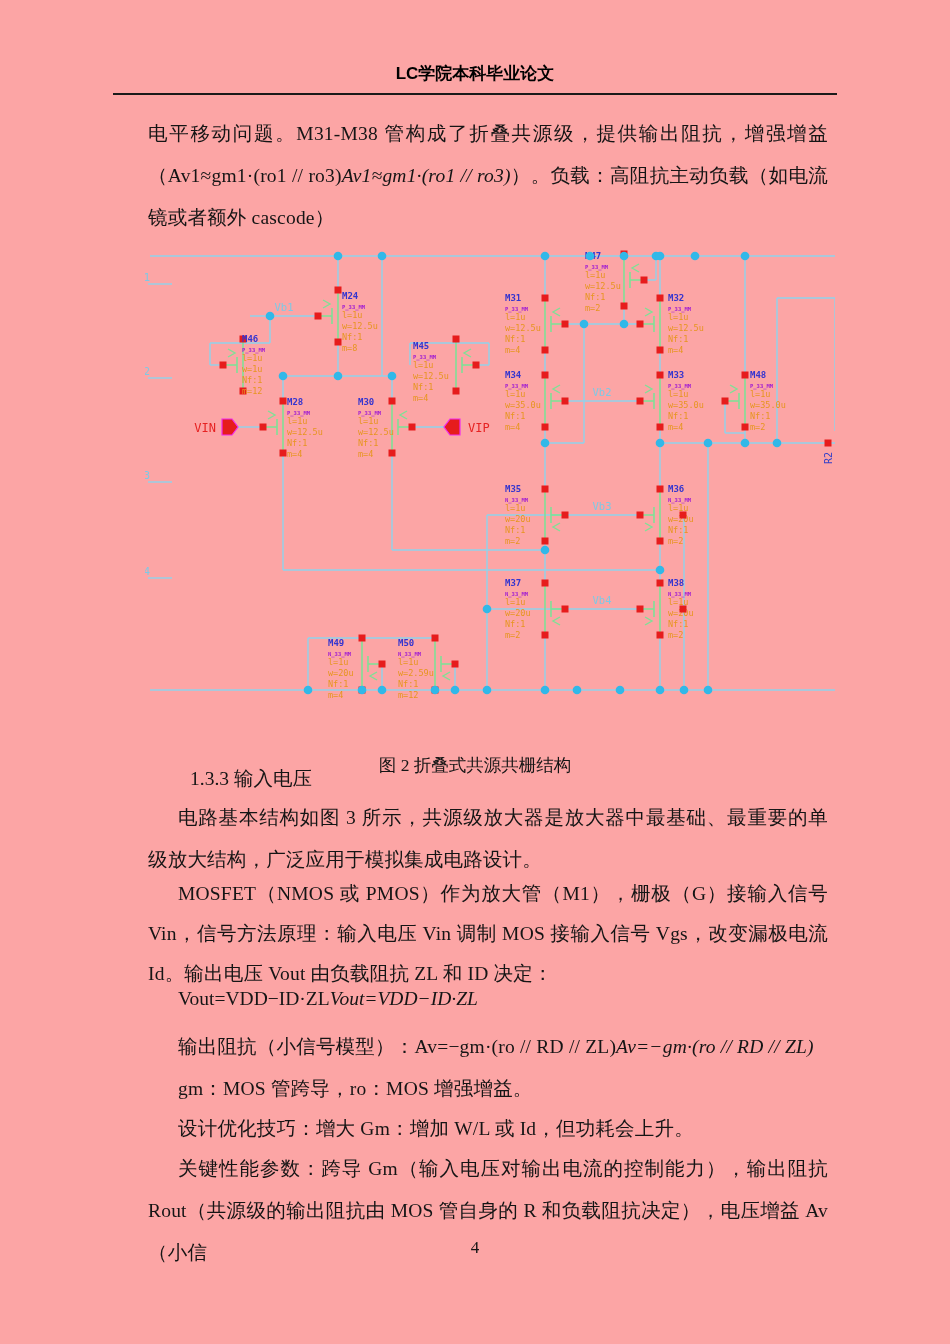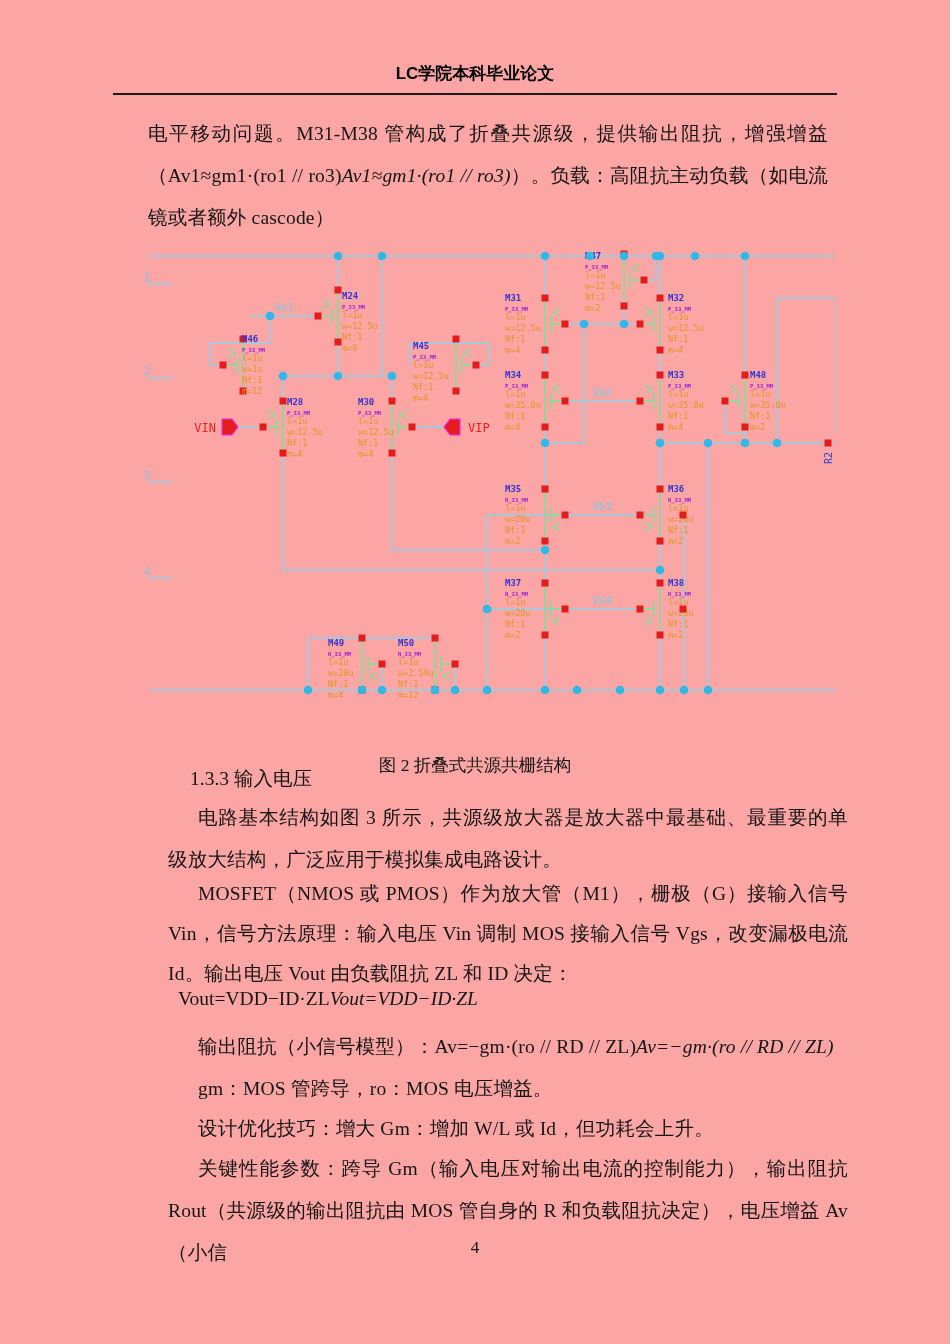--- a/index.html
+++ b/index.html
@@ -9,21 +9,21 @@
   }
   .hdr{
     position:absolute;top:62px;left:0;width:100%;text-align:center;
     font-family:"Liberation Sans", sans-serif;font-weight:bold;font-size:17px;color:#000;
   }
   .hdr-rule{position:absolute;top:93px;left:113px;width:724px;height:2px;background:#1a1a1a;}
   .para{
     position:absolute;left:148px;width:680px;font-size:19.5px;line-height:42px;
     text-align:justify;letter-spacing:0.2px;
   }
-  .para.indent{text-indent:30px;margin-left:20px;}
+  .para.indent{text-indent:30px;}
   .caption{position:absolute;top:733px;left:0;width:100%;text-align:center;font-size:17.5px;margin-top:20px;}
   .section{position:absolute;top:765px;left:190px;font-size:19.5px;}
   .formula{position:absolute;left:178px;font-size:19.5px;}
   .pagenum{position:absolute;top:1238px;left:0;width:100%;text-align:center;font-size:17px;}
   .fig{position:absolute;top:243px;left:145px;width:690px;height:460px;}
   .fig svg{display:block;}
   i.seg{font-style:italic;}
 </style>
 </head>
 <body>
@@ -449,18 +449,18 @@
       </svg>
   </div>
 
   <div class="caption">图 2 折叠式共源共栅结构</div>
   <div class="section">1.3.3 输入电压</div>
 
   <div class="para indent" style="top:797px;">电路基本结构如图 3 所示，共源级放大器是放大器中最基础、最重要的单级放大结构，广泛应用于模拟集成电路设计。</div>
   <div class="para indent" style="top:874px;line-height:40px;">MOSFET（NMOS 或 PMOS）作为放大管（M1），栅极（G）接输入信号 Vin，信号方法原理：输入电压 Vin 调制 MOS 接输入信号 Vgs，改变漏极电流 Id。输出电压 Vout 由负载阻抗 ZL 和 ID 决定：</div>
   <div class="formula" style="top:988px;"><span class="seg">Vout=VDD−ID·ZL</span><i class="seg">Vout=VDD−ID·ZL</i></div>
   <div class="para indent" style="top:1026px;"><span class="seg">输出阻抗（小信号模型）：Av=−gm·(ro // RD // ZL)</span><i class="seg">Av=−gm·(ro // RD // ZL)</i></div>
-  <div class="para indent" style="top:1068px;">gm：MOS 管跨导，ro：MOS 电压增益。</div>
+  <div class="para indent" style="top:1068px;">gm：MOS 管跨导，ro：MOS 增强增益。</div>
   <div class="para indent" style="top:1148px;">关键性能参数：跨导 Gm（输入电压对输出电流的控制能力），输出阻抗 Rout（共源级的输出阻抗由 MOS 管自身的 R 和负载阻抗决定），电压增益 Av（小信</div>
   <div class="para indent" style="top:1108px;">设计优化技巧：增大 Gm：增加 W/L 或 Id，但功耗会上升。</div>
 
   <div class="pagenum">4</div>
 </div>
 
 </body></html>

